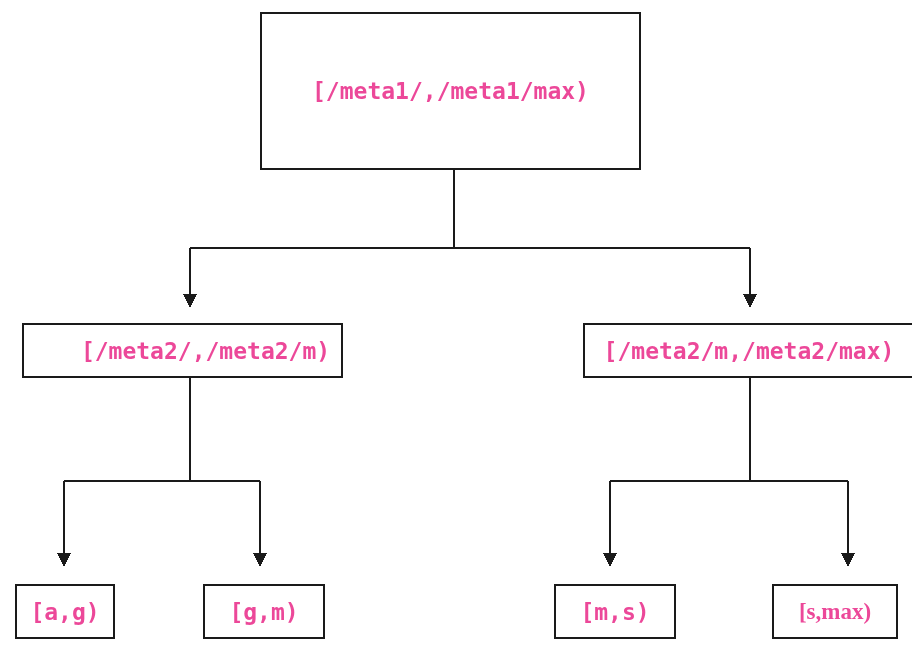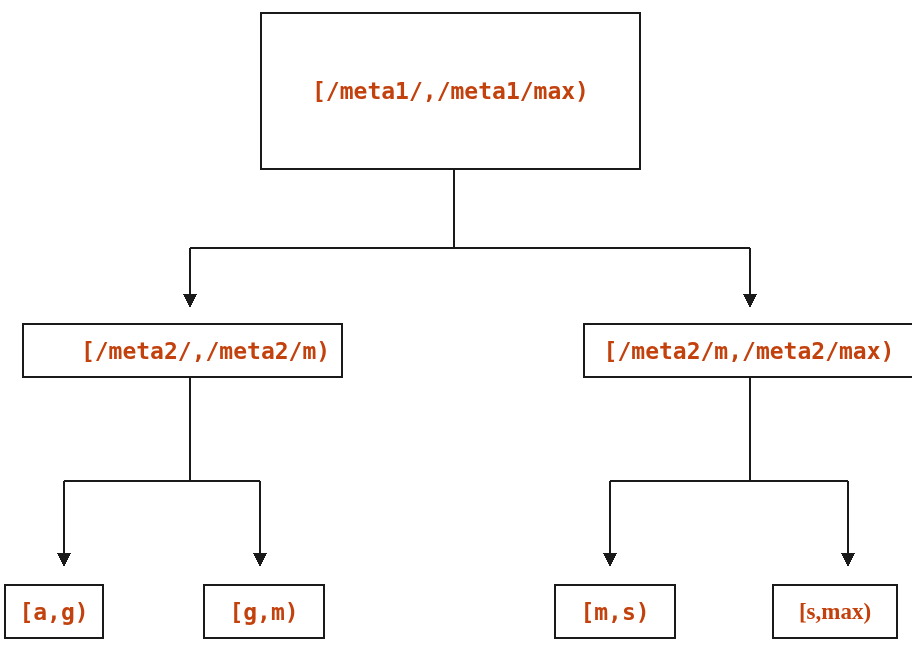--- a/index.html
+++ b/index.html
@@ -28,27 +28,27 @@
   .node {
     position: absolute;
     box-sizing: border-box;
     border: 2px solid #1a1a1a;
     background: #ffffff;
     display: flex;
     align-items: center;
     justify-content: center;
     font-size: 23px;
     font-weight: bold;
-    color: #c2410c;
+    color: #ec4899;
     white-space: nowrap;
   }
   #n-root  { left: 260px; top: 12px;  width: 381px; height: 158px; }
   #n-left  { left: 22px;  top: 323px; width: 321px; height: 55px; padding-left: 46px; }
   #n-right { left: 583px; top: 323px; width: 332px; height: 55px; }
-  #n-ag    { left: 4px;   top: 584px; width: 100px; height: 55px; }
+  #n-ag    { left: 15px;   top: 584px; width: 100px; height: 55px; }
   #n-gm    { left: 203px; top: 584px; width: 122px; height: 55px; }
   #n-ms    { left: 554px; top: 584px; width: 122px; height: 55px; }
   #n-smax  { left: 772px; top: 584px; width: 126px; height: 55px; font-family: Liberation Serif, serif; }
 </style>
 </head>
 <body>
 
 <div class="canvas">
 
   <svg class="edges-svg" viewBox="0 0 912 652" xmlns="http://www.w3.org/2000/svg" shape-rendering="crispEdges">

